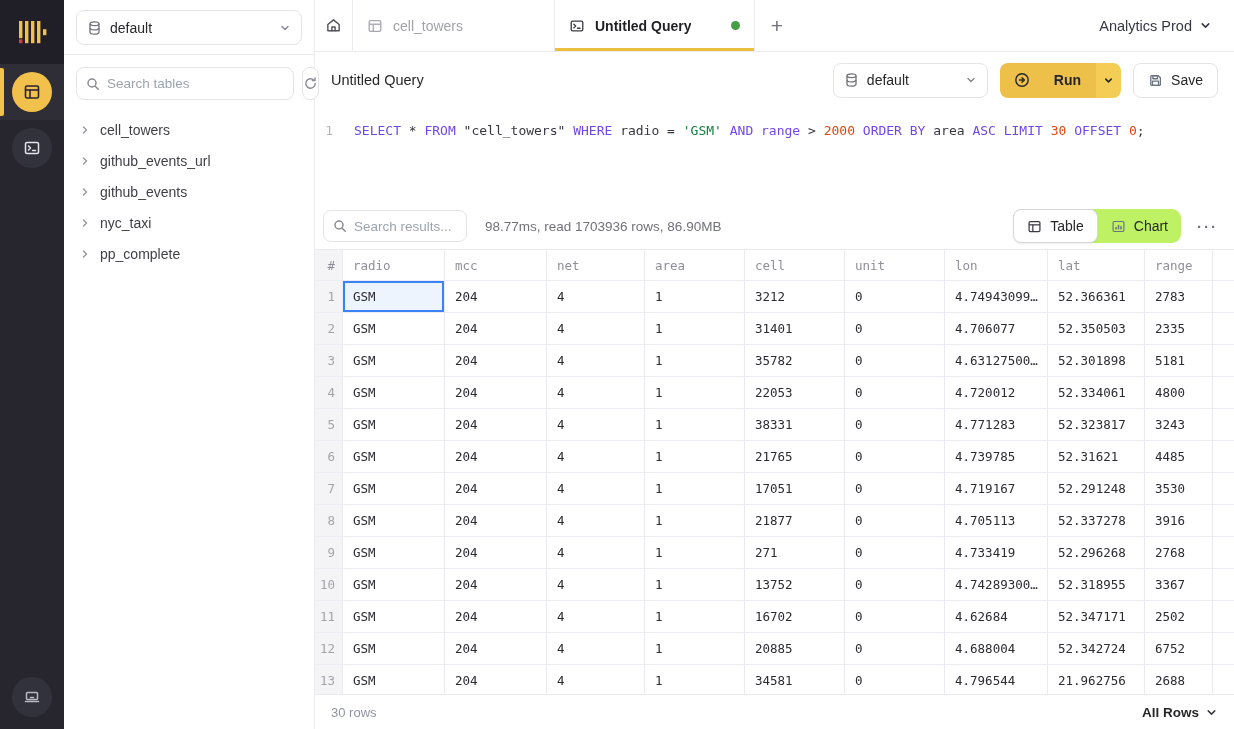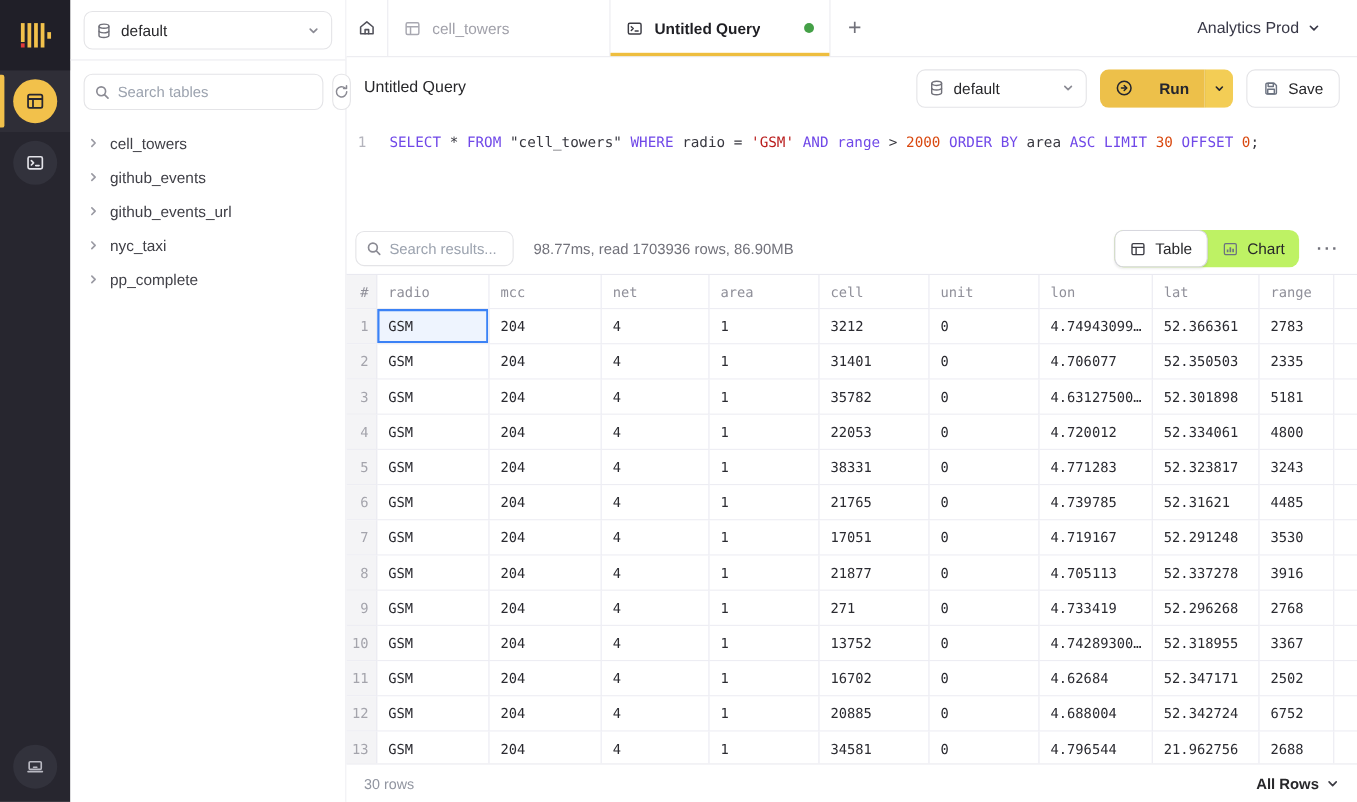--- a/index.html
+++ b/index.html
@@ -38,40 +38,40 @@
 
   .tabbar { height:52px; border-bottom:1px solid #ececf0; display:flex; align-items:stretch; background:#fff; }
   .tab-home { width:38px; display:flex; align-items:center; justify-content:center; border-right:1px solid #ececf0; cursor:pointer; }
   .tab { width:202px; display:flex; align-items:center; gap:10px; padding:0 14px; border-right:1px solid #ececf0; cursor:pointer; position:relative; }
   .tab .lbl { font-size:14px; color:#a1a1aa; white-space:nowrap; overflow:hidden; }
   .tab.active { width:200px; }
   .tab.active .lbl { color:#1f1f24; font-weight:600; }
   .tab.active::after { content:""; position:absolute; left:0; right:0; bottom:0; height:3px; background:#eebe3f; }
   .tab .dot { width:9px; height:9px; border-radius:50%; background:#44a047; margin-left:auto; }
   .tab-plus { width:44px; display:flex; align-items:center; justify-content:center; font-size:21px; color:#71717a; cursor:pointer; font-weight:400; }
-  .workspace { margin-left:auto; display:flex; align-items:center; gap:7px; padding-right:33px; cursor:pointer; }
+  .workspace { margin-left:auto; display:flex; align-items:center; gap:7px; padding-right:22px; cursor:pointer; }
   .workspace .lbl { font-size:14.5px; color:#373746; font-weight:500; }
 
   .toolbar { height:56px; display:flex; align-items:center; padding:0 16px; }
   .toolbar .title { font-size:14.5px; color:#27272a; font-weight:500; }
   .toolbar .right { margin-left:auto; display:flex; align-items:center; gap:12px; }
   .toolbar .select { width:155px; }
   .run-btn { height:35px; border-radius:8px; overflow:hidden; display:flex; cursor:pointer; }
   .run-main { background:#edc04a; display:flex; align-items:center; gap:24px; padding:0 14px; }
   .run-main .lbl { font-size:14px; font-weight:600; color:#24252e; }
   .run-split { width:26px; background:#f3cd55; display:flex; align-items:center; justify-content:center; border-left:1px solid rgba(0,0,0,0.05); }
   .save-btn { height:35px; border:1px solid #e4e4e7; border-radius:8px; background:#fff; display:flex; align-items:center; gap:8px; padding:0 14px; cursor:pointer; }
   .save-btn .lbl { font-size:14px; color:#27272a; font-weight:500; }
 
   .editor { height:95px; padding:13px 0; cursor:text; }
   .code-line { display:flex; align-items:baseline; font-family:"DejaVu Sans Mono", monospace; font-size:13px; line-height:20px; }
   .gutter { width:26px; text-align:right; padding-right:8px; color:#b3b3bc; flex-shrink:0; }
   .code { padding-left:13px; white-space:pre; }
   .tok-keyword { color:#7048e8; }
-  .tok-string  { color:#b91c1c; }
+  .tok-string  { color:#15803d; }
   .tok-number  { color:#d9480f; }
   .tok-plain   { color:#37373f; }
 
   
   .results { flex:1; display:flex; flex-direction:column; min-height:0; }
   .results-toolbar { height:46px; display:flex; align-items:center; padding:0 10px 0 8px; }
   .results-toolbar .input-wrap { flex:none; width:144px; height:32px; }
   .stats { font-size:13.5px; color:#71717a; margin-left:18px; white-space:nowrap; }
   .seg-group { margin-left:auto; display:flex; background:#bef264; border-radius:9px; }
   .seg { height:34px; display:flex; align-items:center; gap:8px; padding:0 13px; border-radius:8px; cursor:pointer; font-size:14px; color:#27272a; font-weight:500; }
@@ -192,29 +192,29 @@
             </svg>
           </span>
           <span class="lbl">cell_towers</span>
         </div>
         <div class="tree-item">
           <span>
             <svg width="12" height="12" viewBox="0 0 12 12" fill="none" stroke="#9a9aa3" stroke-width="1.5" stroke-linecap="round" stroke-linejoin="round">
               <polyline points="4.5,3 7.5,6 4.5,9"></polyline>
             </svg>
           </span>
-          <span class="lbl">github_events</span>
+          <span class="lbl">github_events_url</span>
         </div>
         <div class="tree-item">
           <span>
             <svg width="12" height="12" viewBox="0 0 12 12" fill="none" stroke="#9a9aa3" stroke-width="1.5" stroke-linecap="round" stroke-linejoin="round">
               <polyline points="4.5,3 7.5,6 4.5,9"></polyline>
             </svg>
           </span>
-          <span class="lbl">github_events_url</span>
+          <span class="lbl">github_events</span>
         </div>
         <div class="tree-item">
           <span>
             <svg width="12" height="12" viewBox="0 0 12 12" fill="none" stroke="#9a9aa3" stroke-width="1.5" stroke-linecap="round" stroke-linejoin="round">
               <polyline points="4.5,3 7.5,6 4.5,9"></polyline>
             </svg>
           </span>
           <span class="lbl">nyc_taxi</span>
         </div>
         <div class="tree-item">

